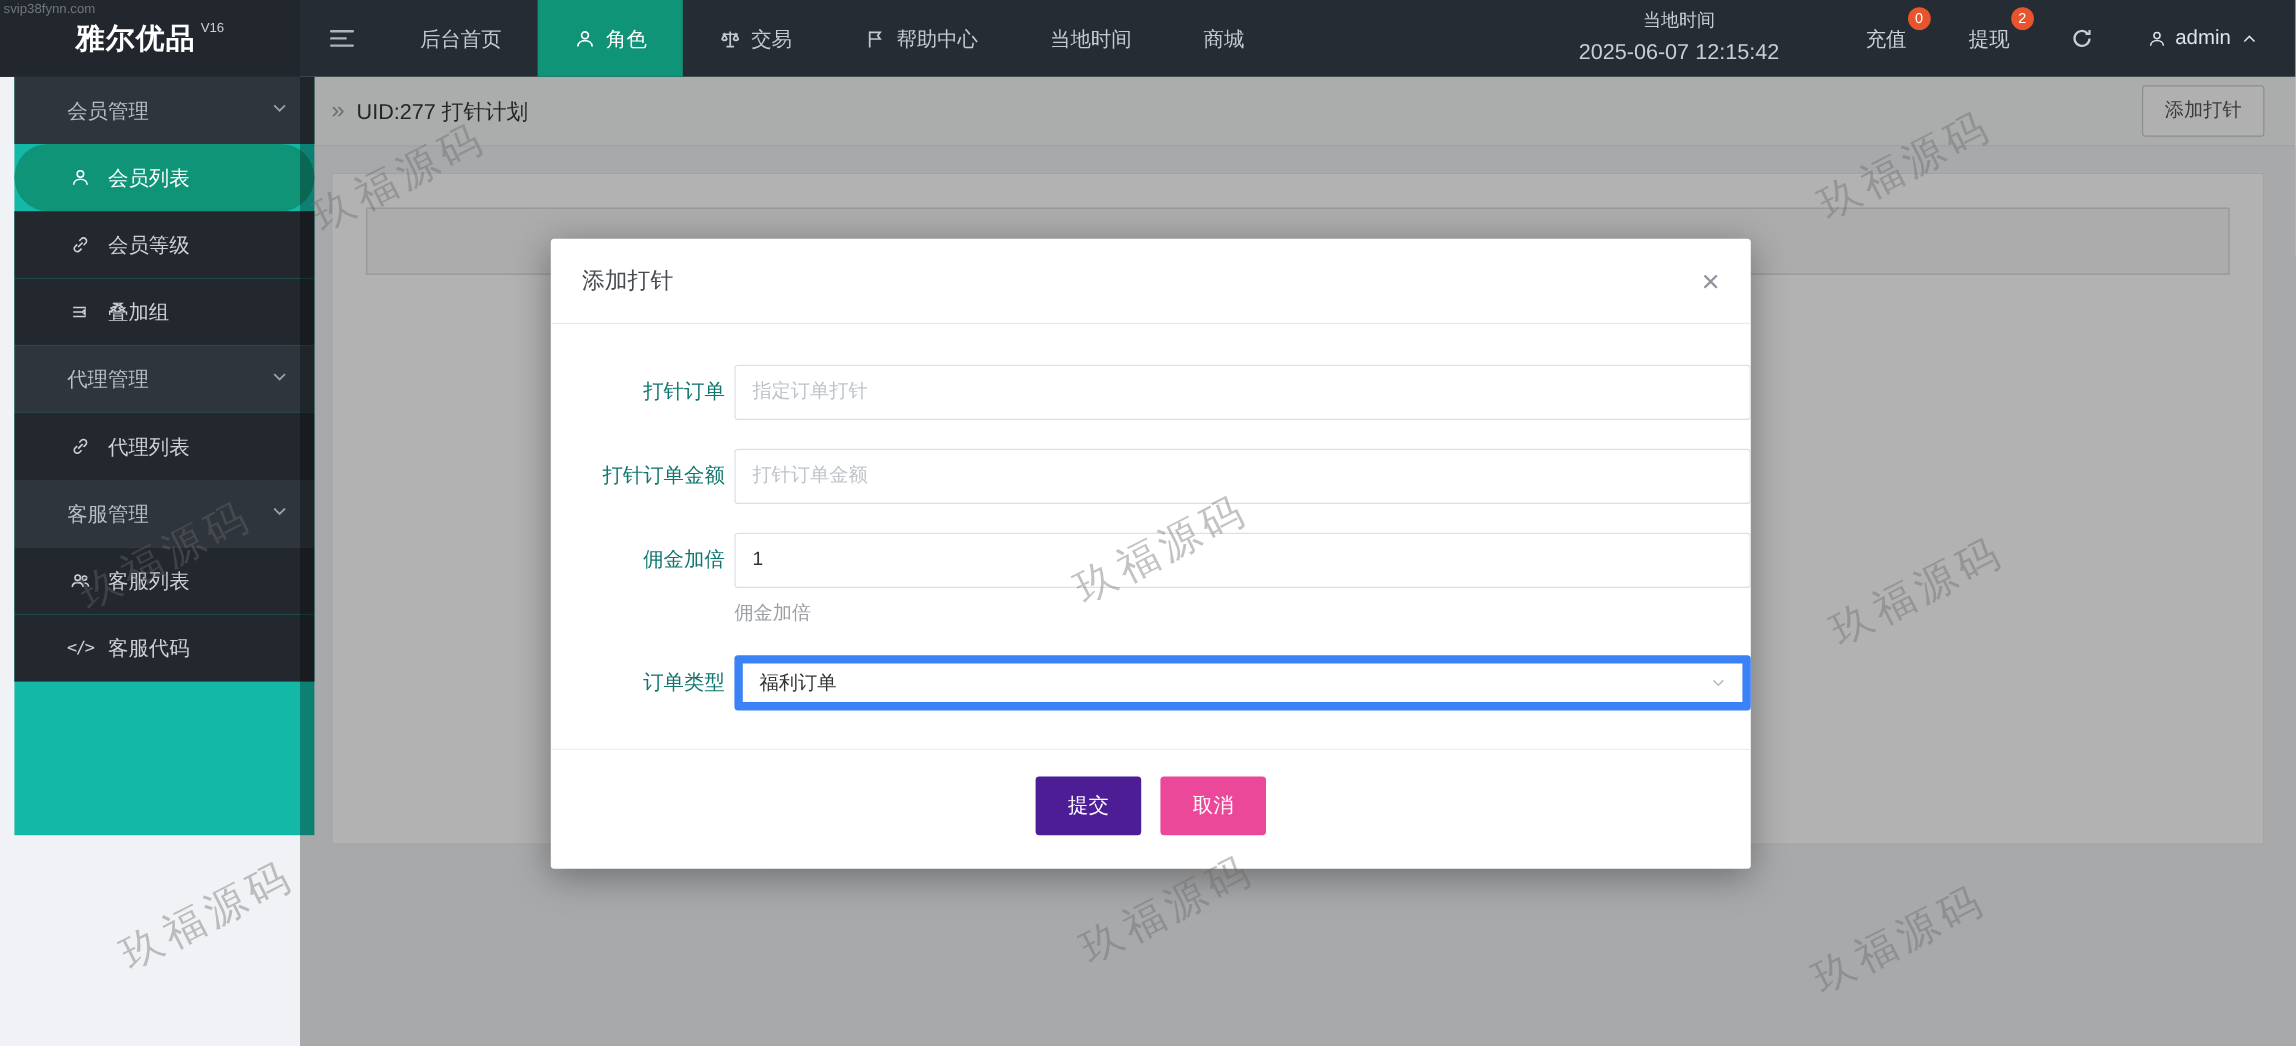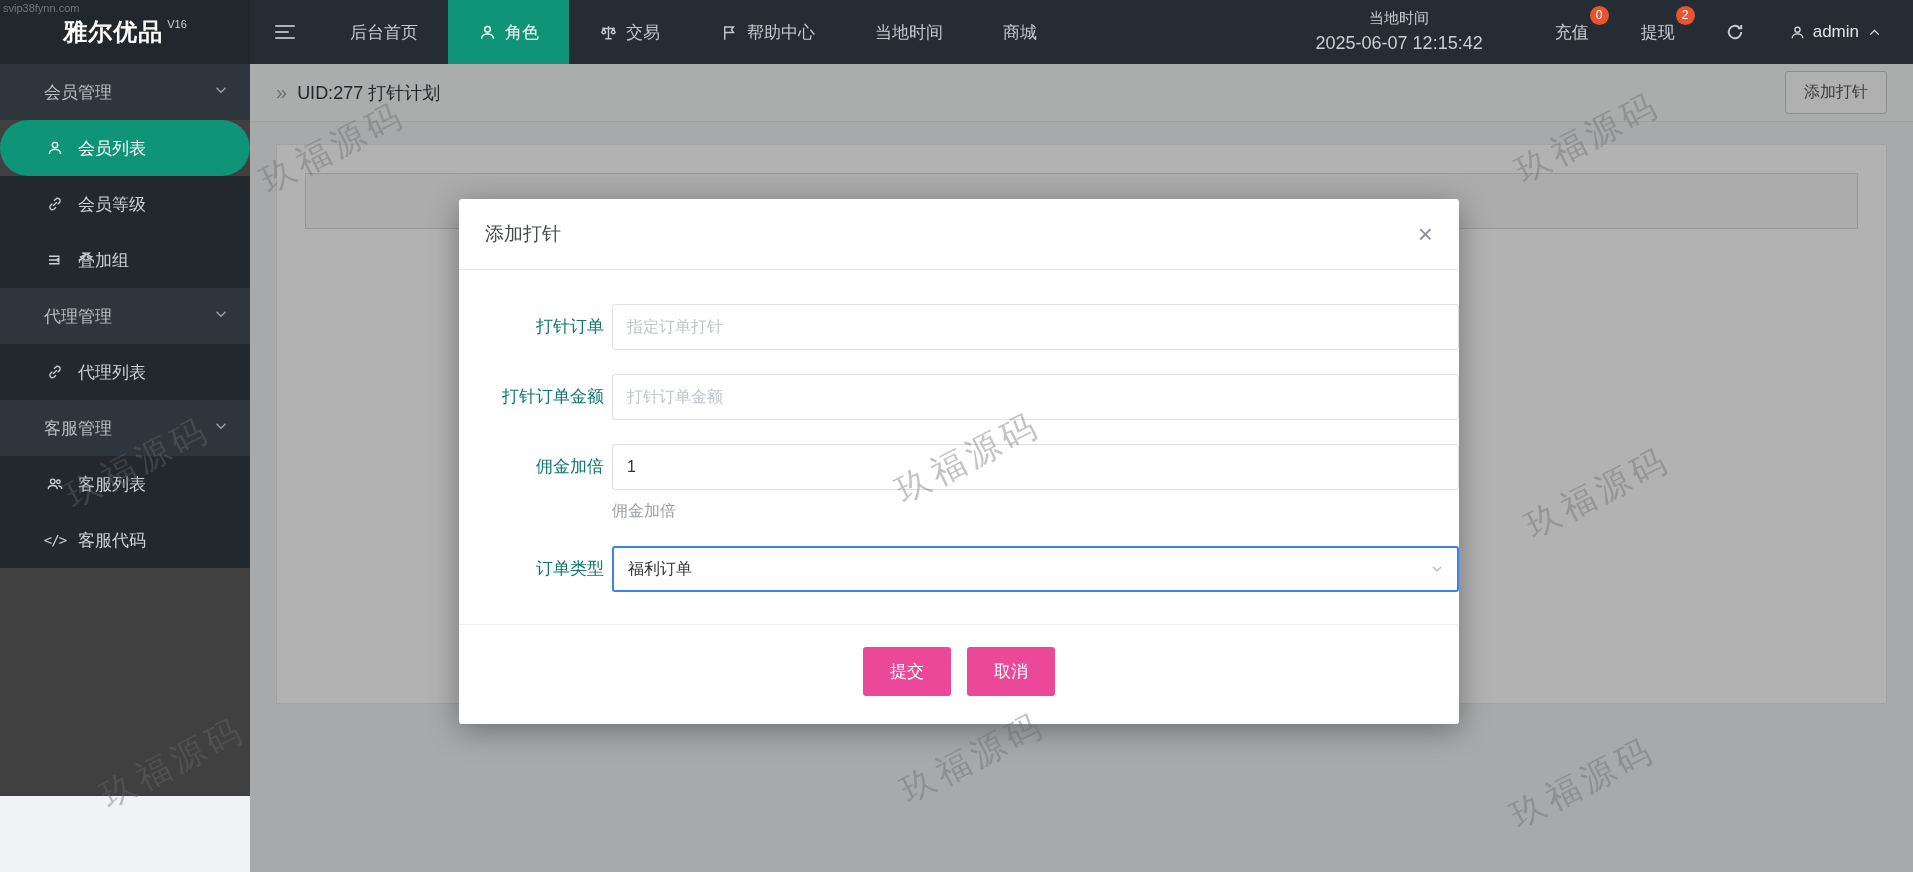--- a/index.html
+++ b/index.html
@@ -27,21 +27,21 @@
   .time-label { font-size:15px; }
   .time-value { font-size:18px; }
   .top-btn { position:relative; display:flex; align-items:center; padding:0 26px; color:#c9ced4; font-size:17px; cursor:pointer; }
   .badge { position:absolute; top:6px; right:6px; min-width:19px; height:19px; border-radius:10px; background:#e8542e; color:#fff; font-size:12px; line-height:19px; text-align:center; padding:0 4px; }
   .icon-btn { display:flex; align-items:center; padding:0 24px; color:#c9ced4; cursor:pointer; }
   .icon-btn svg { width:20px; height:20px; stroke:currentColor; fill:none; stroke-width:2.2; }
   .user-box { display:flex; align-items:center; gap:7px; color:#dfe3e7; font-size:17px; padding:0 30px 0 20px; cursor:pointer; }
   .user-box svg { width:17px; height:17px; stroke:currentColor; fill:none; stroke-width:1.8; }
 
   
-  .sidebar { position:absolute; top:64px; left:0; width:250px; height:732px; background:#404040; z-index:2; }
+  .sidebar { position:absolute; top:64px; left:12px; width:250px; height:632px; background:#14b8a6; z-index:2; }
   .side-row { height:56px; display:flex; align-items:center; padding:0 20px 0 44px; font-size:17px; color:#cdd1d6; cursor:pointer; }
   .side-row.group { background:#2f353c; color:#b9bec4; padding-left:44px; }
   .side-row.group .chev { margin-left:auto; color:#9aa0a6; }
   .side-row.item { background:#23282e; }
   .side-row.active { background:#0f9478; color:#fff;border-radius:28px; }
   .side-row .s-ico { width:22px; margin-right:12px; display:flex; align-items:center; justify-content:center; }
   .side-row svg { width:18px; height:18px; stroke:currentColor; fill:none; stroke-width:1.8; }
   .side-row .code-ico { font-family:"DejaVu Sans Mono",monospace; font-size:14px; letter-spacing:-1px; }
 
   
@@ -59,25 +59,25 @@
   .m-head { display:flex; align-items:center; padding:22px 26px; border-bottom:1px solid #e9e9e9; }
   .m-title { font-size:19px; color:#474b50; }
   .m-close { margin-left:auto; font-size:26px; color:#8f949a; cursor:pointer; line-height:1; }
   .m-body { padding:34px 0 8px 20px; }
   .m-row { display:flex; margin-bottom:24px; }
   .m-label { width:125px; text-align:right; font-size:17px; color:#0f766e; line-height:46px; flex:none; }
   .m-ctrl { width:916px; margin-left:8px; }
   .m-input { width:100%; height:46px; border:1px solid #dcdfe6; border-radius:3px; padding:0 14px; font-size:16px; color:#333; font-family:inherit; outline:none; }
   .m-input::placeholder { color:#bfc4cb; }
   .m-hint { margin-top:11px; font-size:16px; color:#9b9fa4; }
-  .m-select { position:relative; width:100%; height:46px; border:2px solid #3b82f6; border-radius:3px; display:flex; align-items:center; padding:0 14px; font-size:16px; color:#333; cursor:pointer; }
+  .m-select { position:relative; width:100%; height:46px; border:7px solid #3b82f6; border-radius:3px; display:flex; align-items:center; padding:0 14px; font-size:16px; color:#333; cursor:pointer; }
   .m-select svg { position:absolute; right:12px; width:16px; height:16px; stroke:#b6bbc2; fill:none; stroke-width:2; }
   .m-foot { border-top:1px solid #ededed; padding:22px 0 28px; display:flex; justify-content:center; gap:16px; }
   .btn { border:none; border-radius:3px; color:#fff; font-size:17px; padding:13px 27px; cursor:pointer; font-family:inherit; }
-  .btn-submit { background:#ec4899; }
+  .btn-submit { background:#4c1d95; }
   .btn-cancel { background:#ec4899; }
 
   
   .wm-layer { position:absolute; inset:0; pointer-events:none; z-index:9; }
   .wm { position:absolute; font-size:34px; letter-spacing:5px; color:rgba(105,105,105,0.40); transform:rotate(-27deg); white-space:nowrap; }
   .wm-corner { position:absolute; top:2px; left:3px; font-size:11px; color:#70767d; z-index:10; pointer-events:none; }
 </style>
 </head>
 <body>
 

